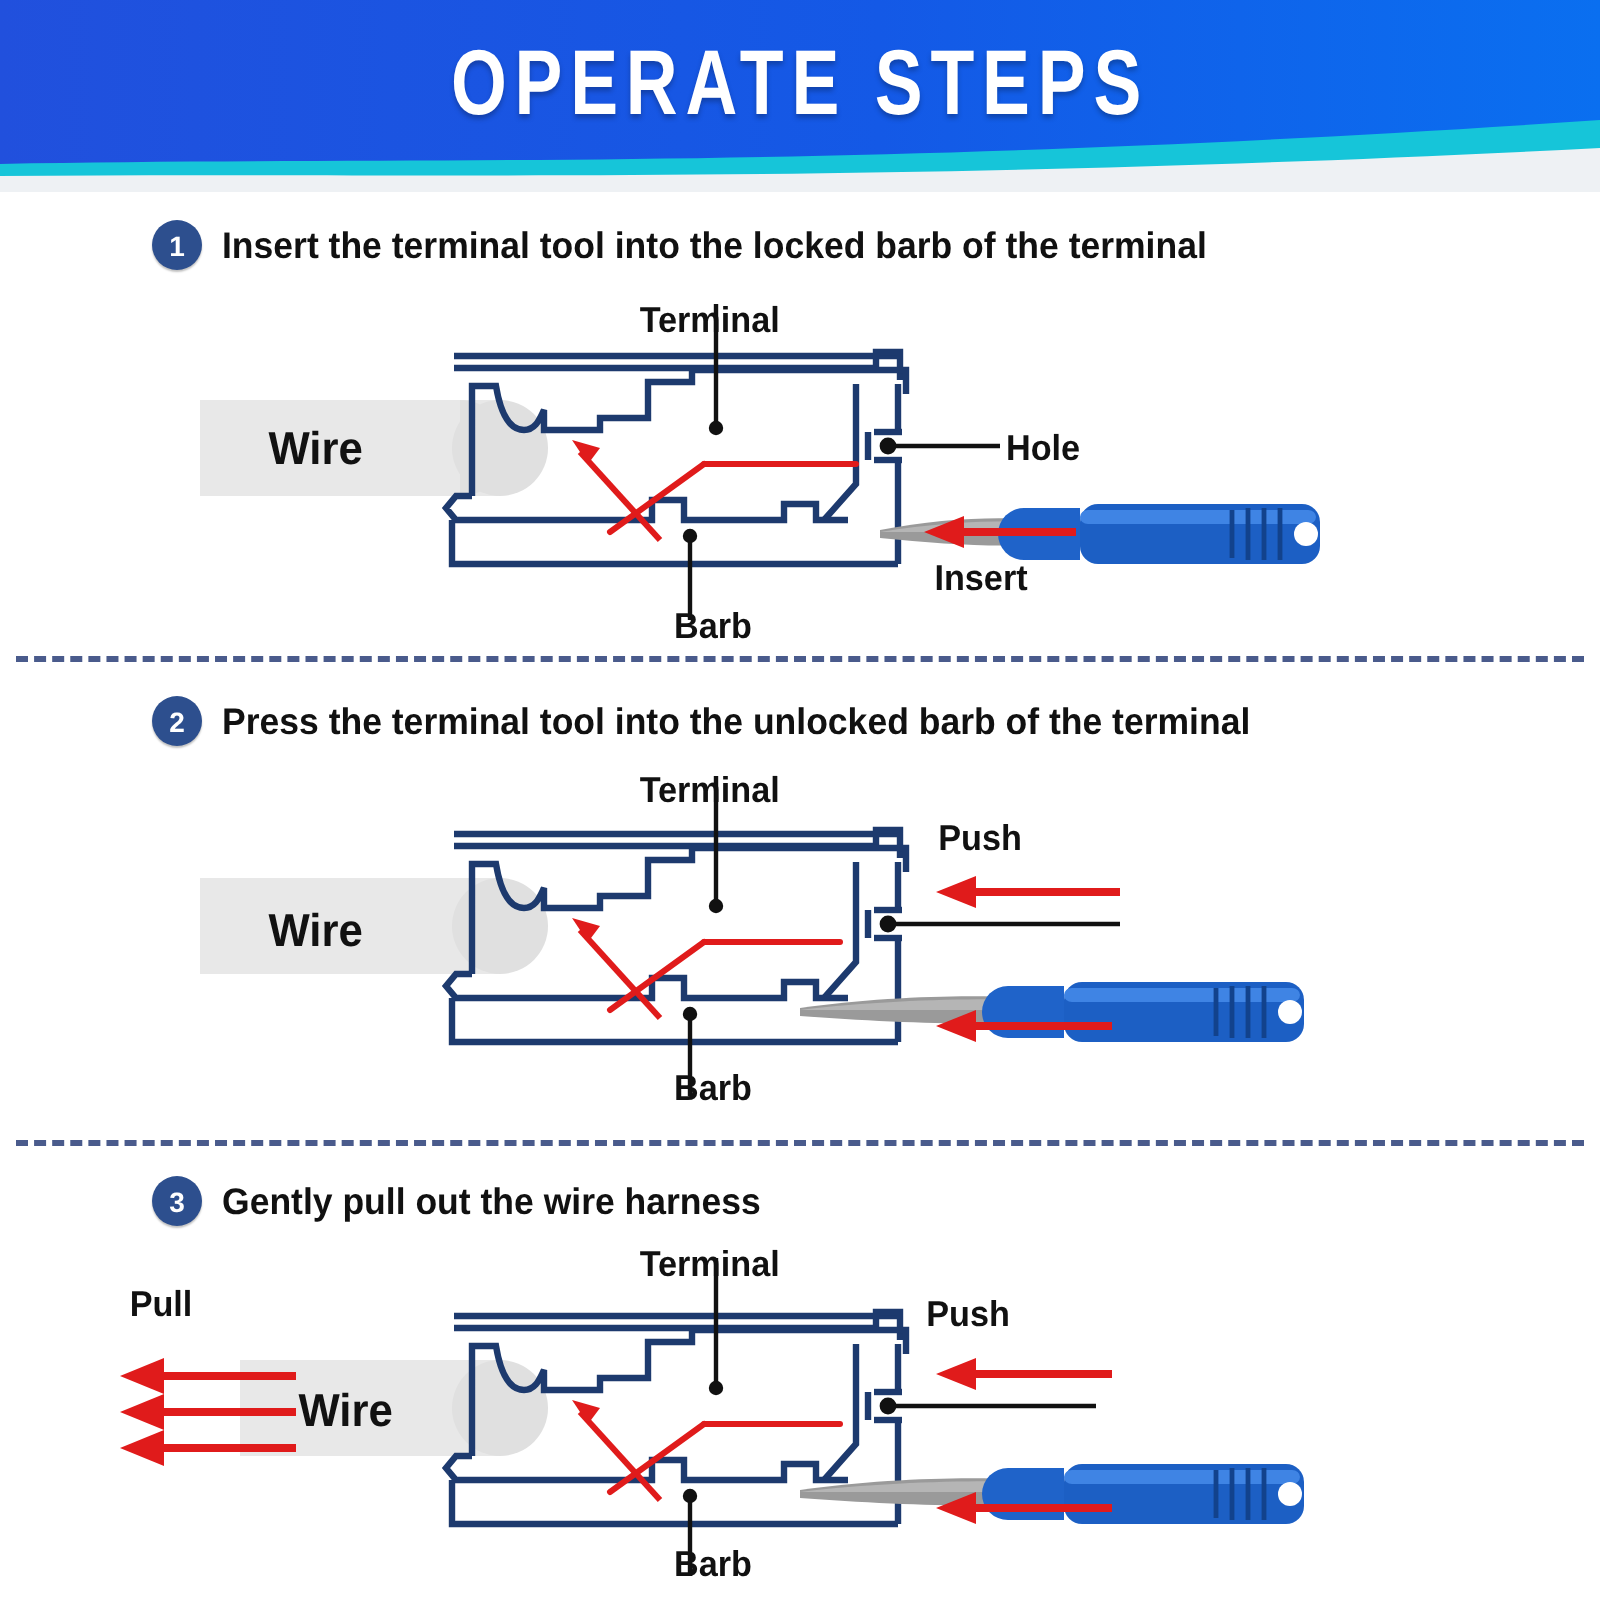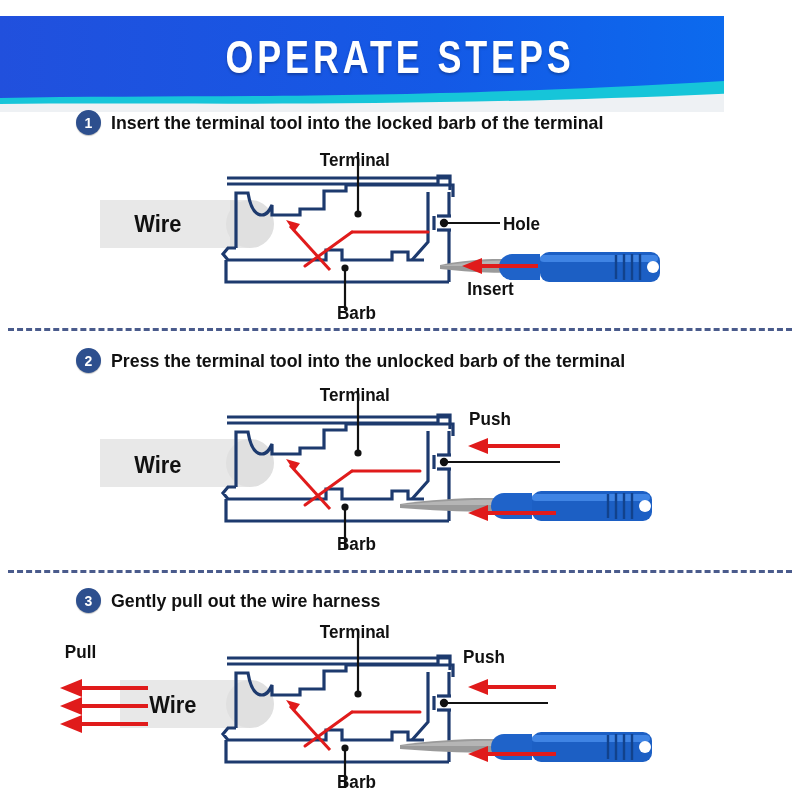--- a/index.html
+++ b/index.html
@@ -7,21 +7,21 @@
     width:800px;height:800px;
     background:#ffffff;
     font-family:"Liberation Sans", sans-serif;
     overflow:hidden;
     position:relative;
   }
   .page{position:relative;width:800px;height:800px;}
 
   
   .header{
-    position:absolute;left:0;top:16px;width:724px;height:96px;
+    position:absolute;left:0;top:0;width:800px;height:96px;
     overflow:hidden;
   }
   .header-bg{position:absolute;inset:0;}
   .header-title{
     position:absolute;left:0;top:14px;width:800px;
     text-align:center;
     color:#ffffff;
     font-family:"Liberation Sans", sans-serif;
     font-weight:bold;
     font-size:46px;

